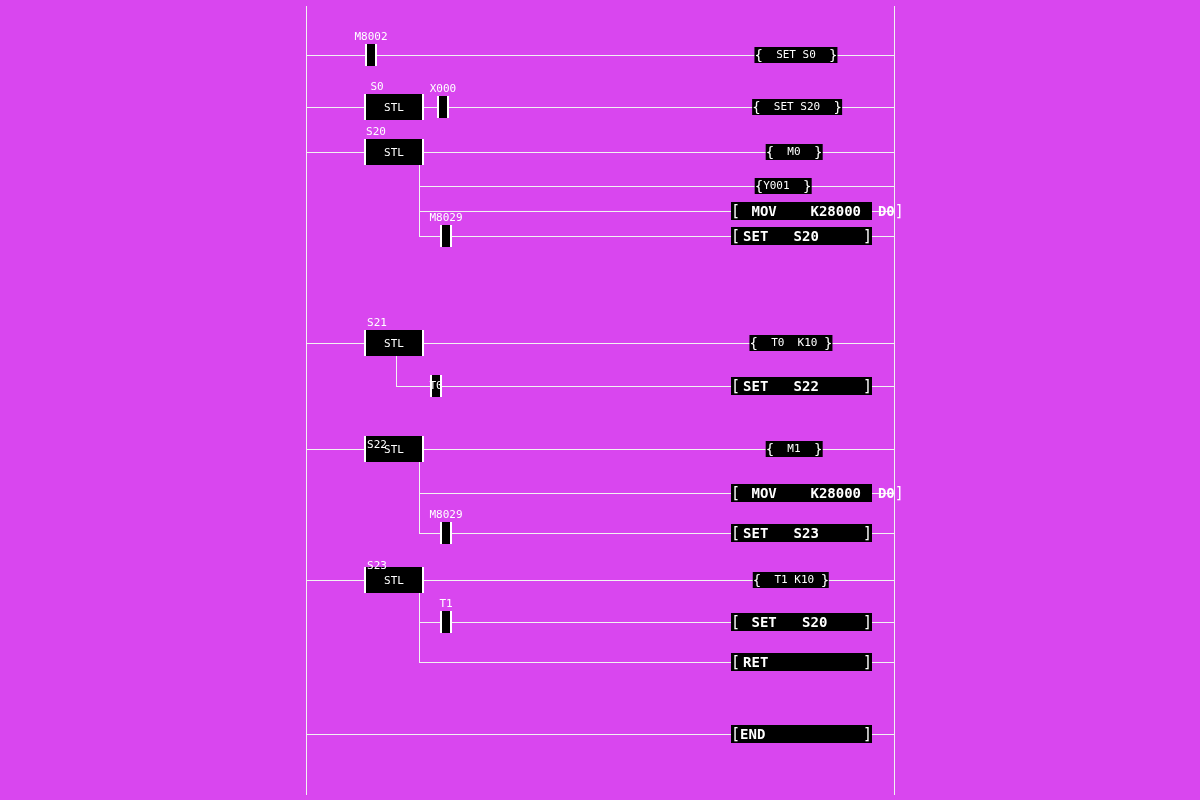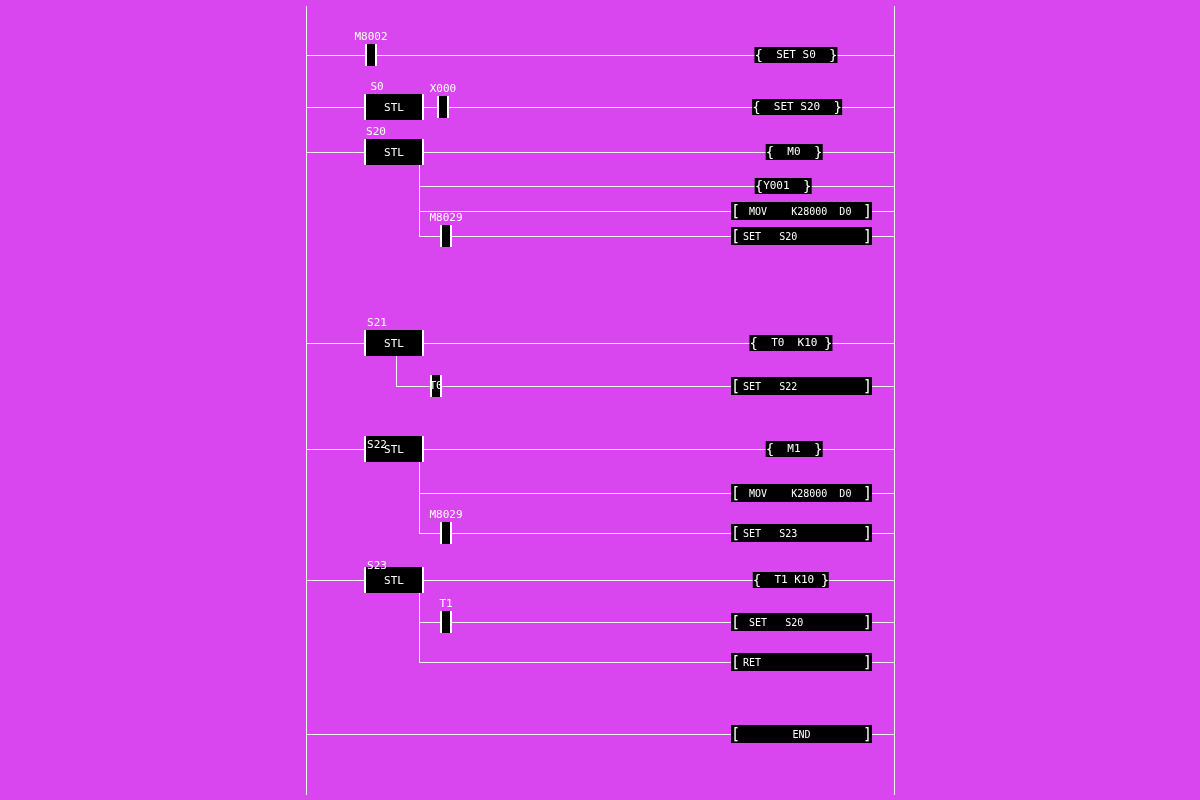--- a/index.html
+++ b/index.html
@@ -17,22 +17,22 @@
   .stl{position:absolute;background:#000;padding-left:34px;}
   .stl .bar{position:absolute;top:0;width:2px;height:100%;background:#fff;}
   .stl .bar.l{left:0;}
   .stl .bar.r{right:0;}
   .stl .txt{position:absolute;left:0;top:0;width:100%;height:100%;display:flex;align-items:center;justify-content:center;font-size:11px;}
   .coil{position:absolute;background:#000;display:flex;align-items:center;transform:translateX(-50%);height:16px;}
   .coil .br{font-size:14px;line-height:14px;}
   .coil .lbl{font-size:11px;line-height:14px;white-space:pre;}
   .instr{position:absolute;background:#000;display:flex;align-items:center;height:18px;}
   .instr .br{font-size:15px;line-height:15px;}
-  .instr .lbl{font-size:10px;line-height:15px;white-space:pre;flex:1;padding-left:3px;}
-  .instr.center .lbl{text-align:center;padding-left:0;}
+  .instr .lbl{font-size:14px;line-height:15px;white-space:pre;flex:1;padding-left:3px;font-weight:bold;}
+  .instr.center .lbl{text-align:left;padding-left:0;}
 </style>
 </head>
 <body>
 
 <div id="ladder" style="background: #d946ef;">
     <div class="vline" style="left: 306px; top: 6px; height: 789px; background: rgb(242, 242, 242);"></div>
     <div class="vline" style="left: 894px; top: 6px; height: 789px; background: rgb(242, 242, 242);"></div>
     <div class="hline" style="left: 306px; top: 55px; width: 588px; background: rgb(242, 242, 242);"></div>
     <div class="hline" style="left: 306px; top: 107px; width: 588px; background: rgb(242, 242, 242);"></div>
     <div class="hline" style="left: 306px; top: 152px; width: 588px; background: rgb(242, 242, 242);"></div>

